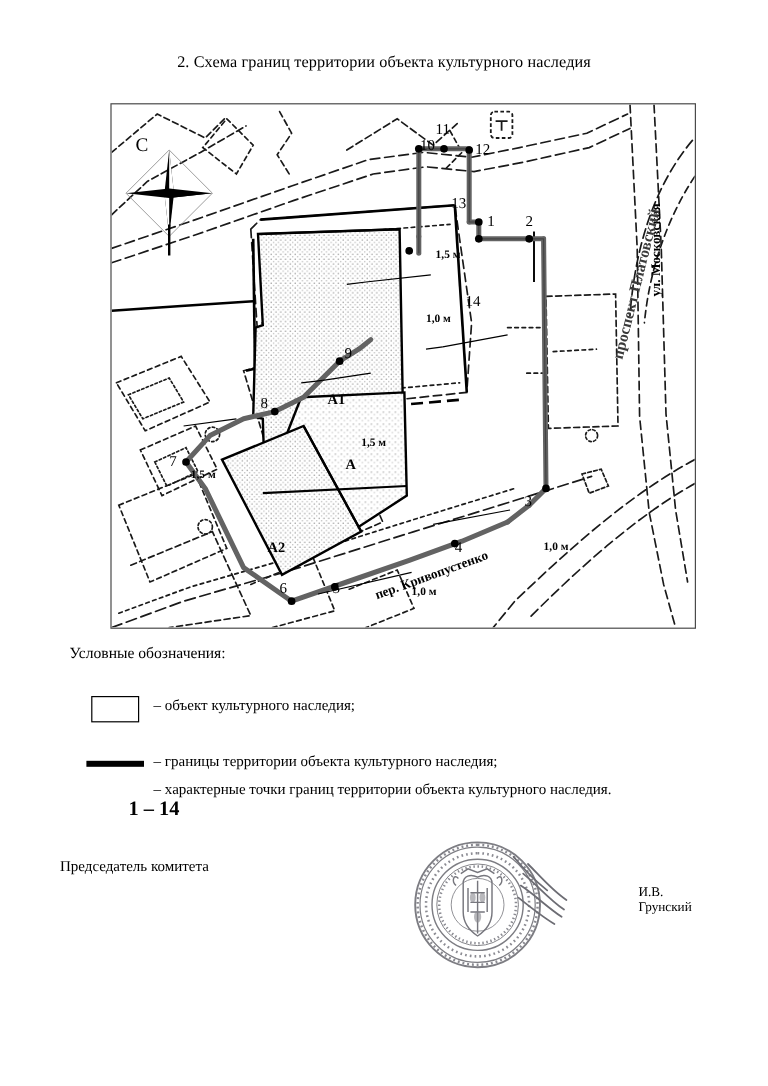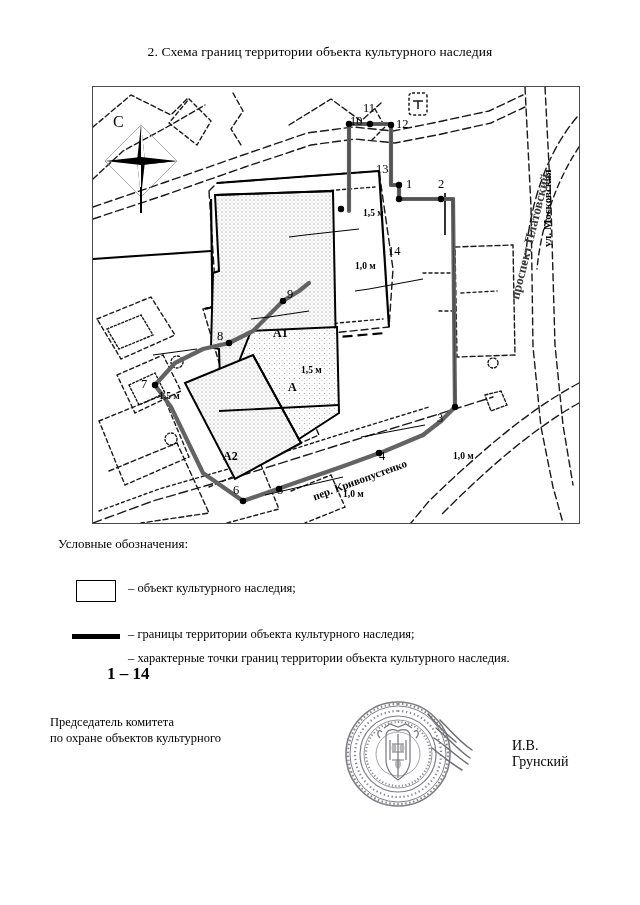--- a/index.html
+++ b/index.html
@@ -67,22 +67,22 @@
   .leg-t1{position:absolute;left:128px;top:45px;}
   .leg-t2{position:absolute;left:128px;top:91px;}
   .leg-t3{position:absolute;left:128px;top:115px;}
 
   
   .sig-block{
     position:absolute;left:50px;top:700px;width:270px;
     font-size:12.5px;line-height:16px;margin-top:14px;
   }
   .sig-name{
-    position:absolute;left:512px;top:738px;
-    font-size:14px;
+    position:absolute;left:532px;top:738px;
+    font-size:11px;
   }
 
   
   .seal{position:absolute;left:336px;top:698px;width:150px;height:112px;}
 </style>
 </head>
 <body>
 
 <div class="page">
 
@@ -302,21 +302,20 @@
 
     <div class="leg-line"></div>
     <div class="leg-row leg-t2">– границы территории объекта культурного наследия;</div>
 
     <div class="leg-pts">1 – 14</div>
     <div class="leg-row leg-t3">– характерные точки границ территории объекта культурного наследия.</div>
   </div>
 
   <div class="sig-block">
     <div>Председатель комитета</div>
-    <div>по охране объектов культурного</div>
   </div>
 
   <div class="sig-name">И.В. Грунский</div>
 
   <svg class="seal" viewBox="0 0 150 112">
     <g stroke="#7d7d83" fill="none">
       <circle cx="62" cy="56" r="52" stroke-width="1.6"></circle>
       <circle cx="62" cy="56" r="48" stroke-width="1"></circle>
       <circle cx="62" cy="56" r="38" stroke-width="1.2"></circle>
       <circle cx="62" cy="56" r="34" stroke-width=".8"></circle>

